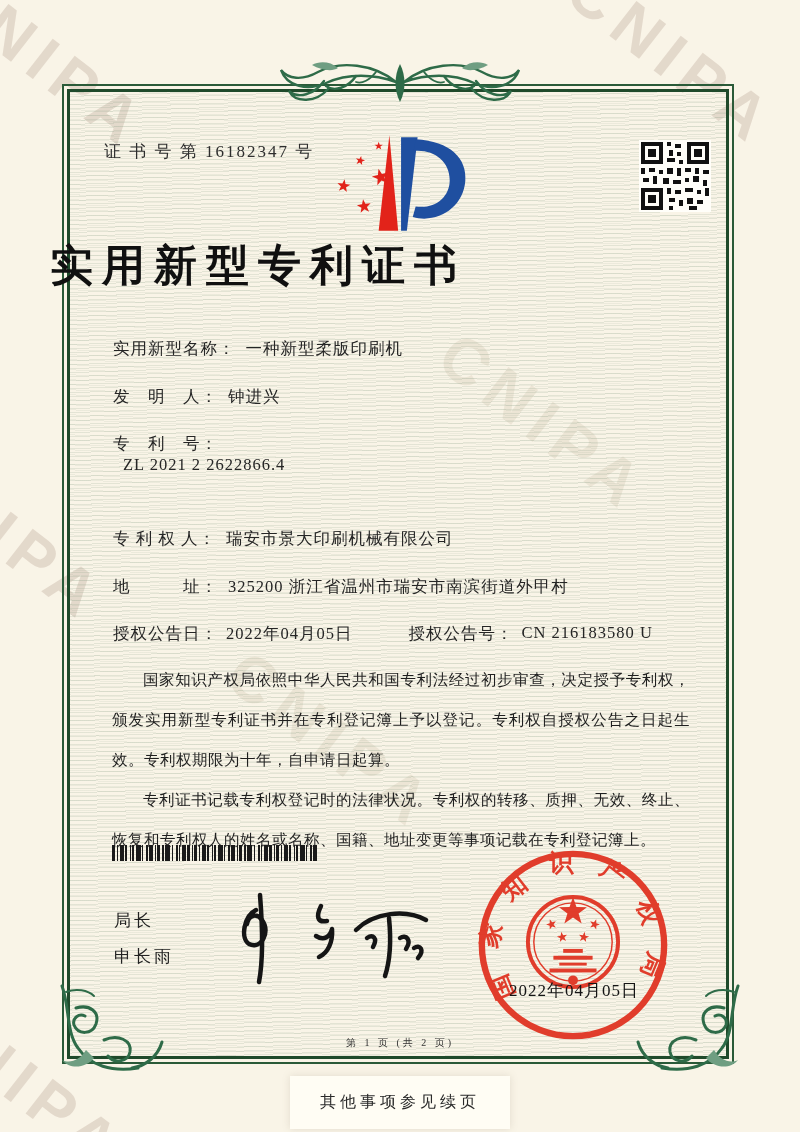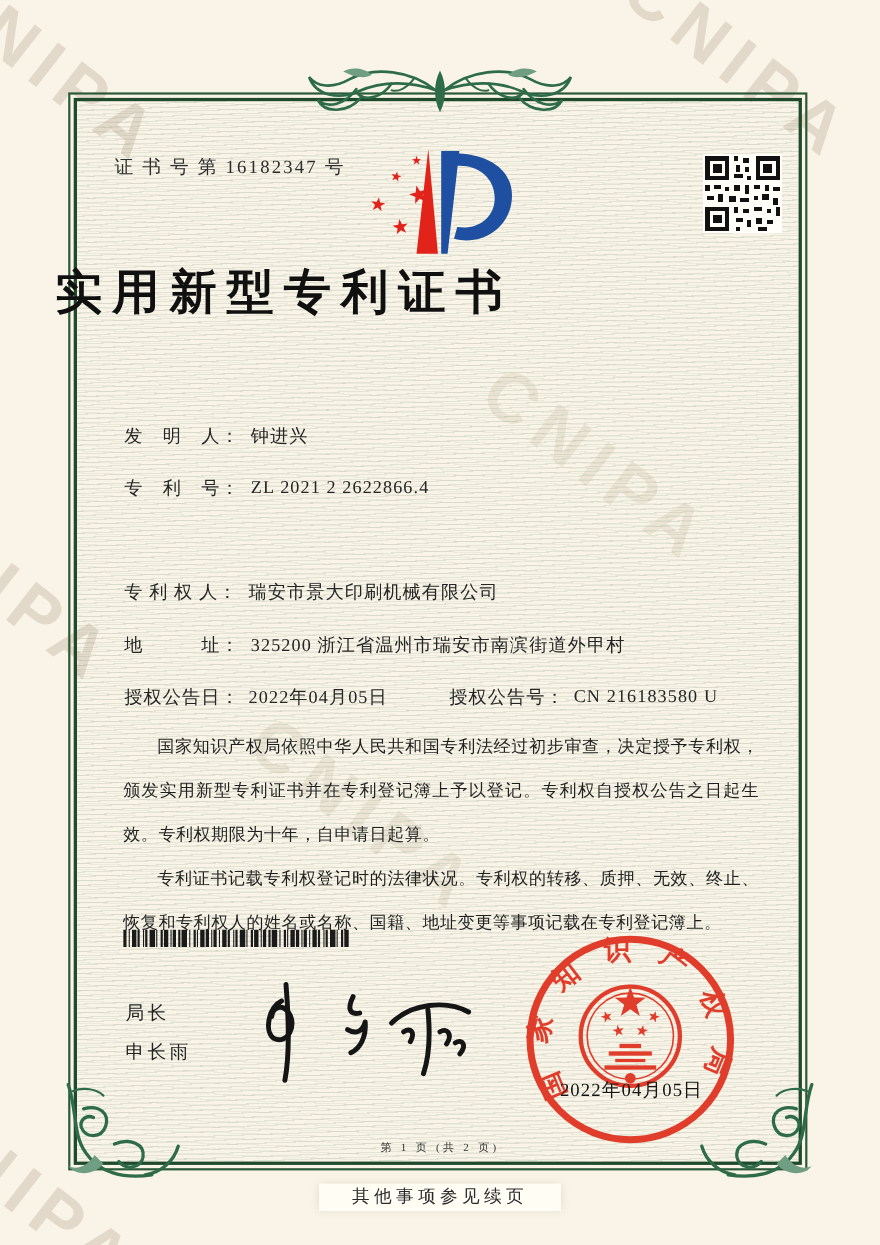--- a/index.html
+++ b/index.html
@@ -69,21 +69,21 @@
     font-size:17px;letter-spacing:1px;color:#141414;z-index:5;
   }
   .page-info{
     position:absolute;left:0;top:1036px;width:800px;text-align:center;
     font-size:10px;letter-spacing:3px;color:#333;
   }
   .cont-note{
     position:absolute;left:0;top:1076px;width:800px;text-align:center;z-index:4;
   }
   .cont-note span{
-    display:inline-block;background:#fffdf4;padding:2px 30px;
+    display:inline-block;background:#fffdf4;padding:16px 30px;
     font-size:16px;letter-spacing:4px;color:#2a2a2a;
     box-shadow:0 0 8px rgba(120,110,90,0.18);
   }
 </style>
 </head>
 <body>
 
 <div id="page">
 
   <div class="wm" style="left:-30px;top:-45px;">CNIPA</div>
@@ -199,25 +199,29 @@
           <rect x="40" y="60" width="4" height="6"></rect>
           <rect x="48" y="58" width="6" height="6"></rect>
         <rect x="58" y="60" width="6" height="4"></rect>
           <rect x="30" y="66" width="4" height="4"></rect>
           <rect x="50" y="66" width="8" height="4"></rect>
       </g>
     </svg>
 
     <div class="title">实用新型专利证书</div>
 
+    <div class="field-row" style="top:338px;">
+      <span class="flabel">实用新型名称：</span>
+      <span class="fvalue">一种新型柔版印刷机</span>
+    </div>
     <div class="field-row" style="top:386px;">
       <span class="flabel">发　明　人：</span>
       <span class="fvalue">钟进兴</span>
     </div>
-    <div class="field-row" style="top:433px;">
+    <div class="field-row" style="top:433px;flex-direction:column;">
       <span class="flabel">专　利　号：</span>
       <span class="fvalue">ZL 2021 2 2622866.4</span>
     </div>
     <div class="field-row" style="top:528px;">
       <span class="flabel">专 利 权 人：</span>
       <span class="fvalue">瑞安市景大印刷机械有限公司</span>
     </div>
     <div class="field-row" style="top:576px;">
       <span class="flabel">地　　　址：</span>
       <span class="fvalue">325200 浙江省温州市瑞安市南滨街道外甲村</span>

